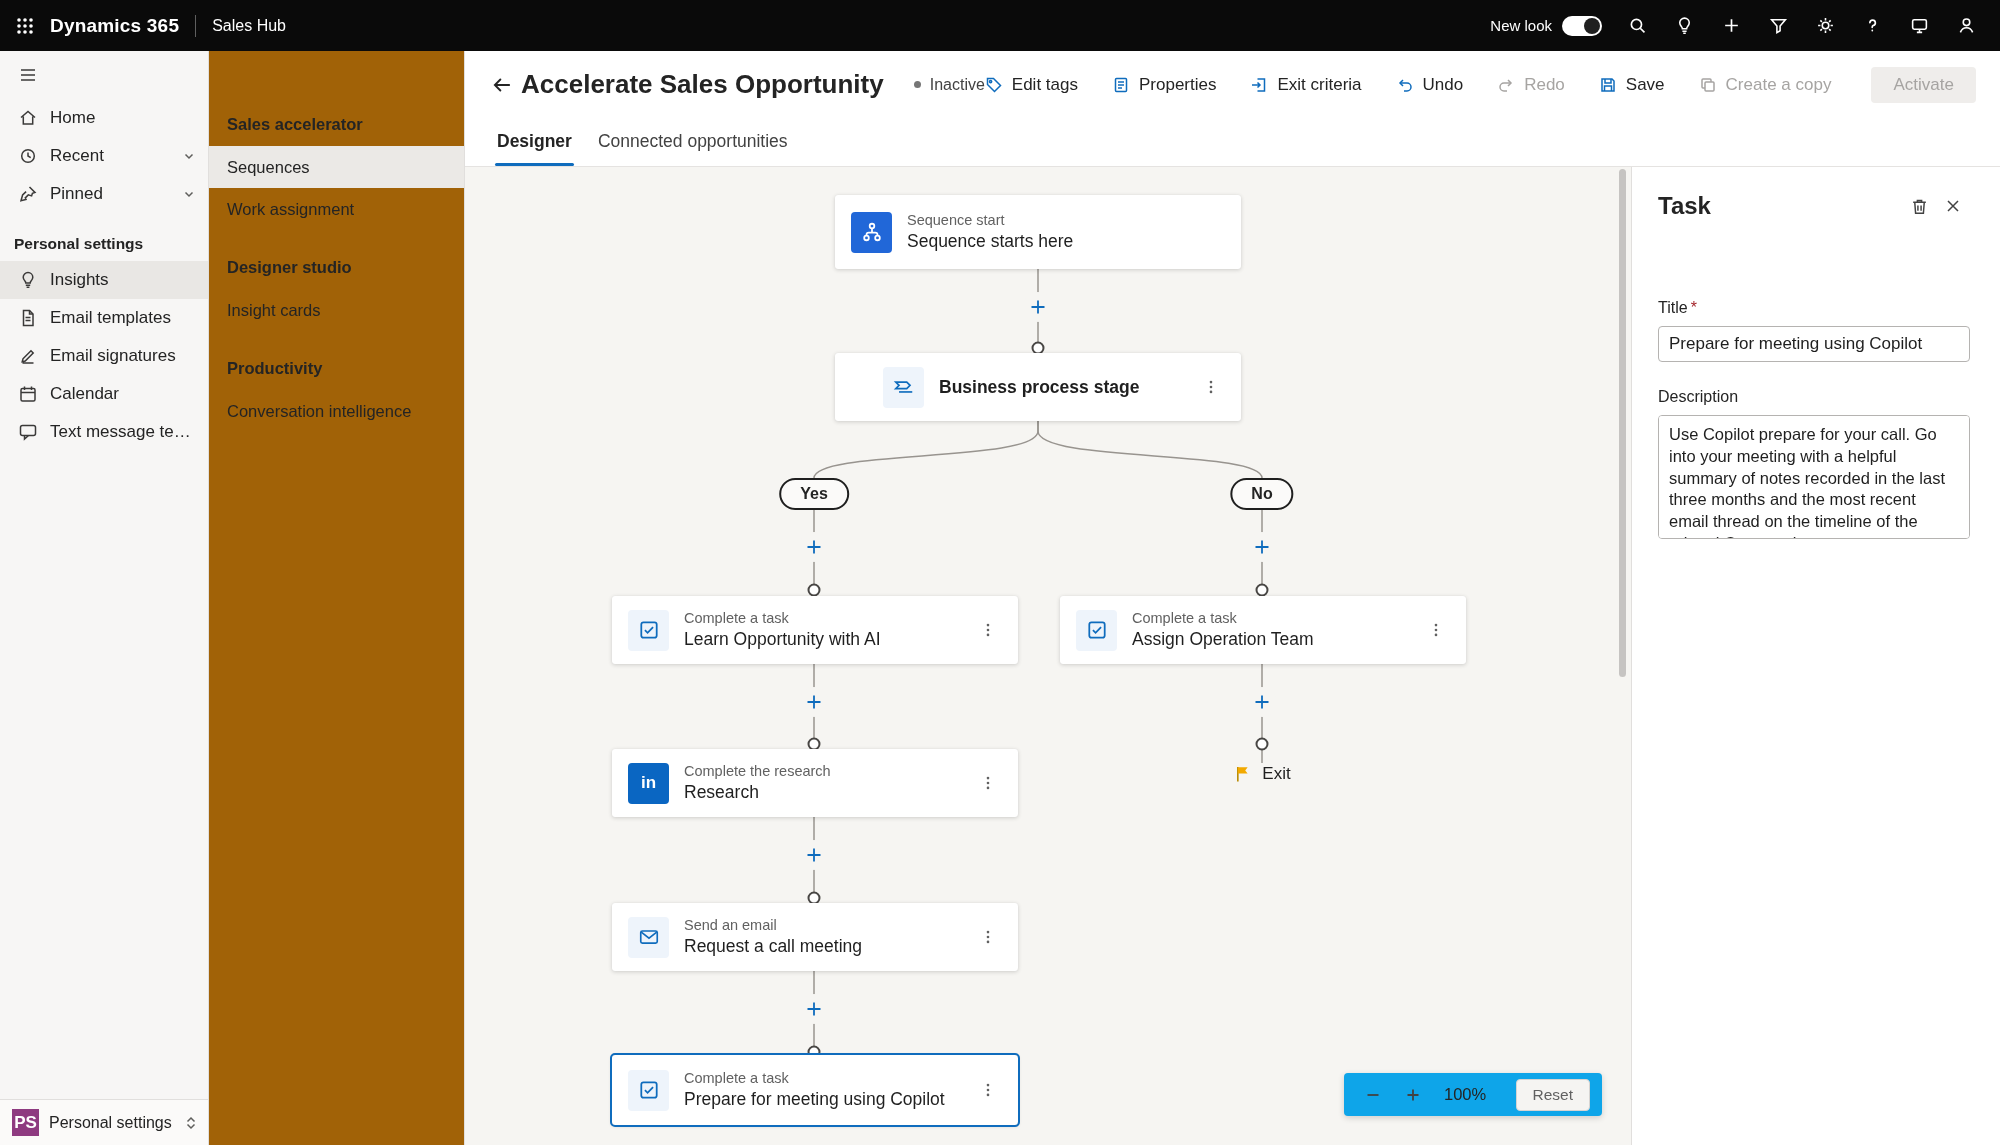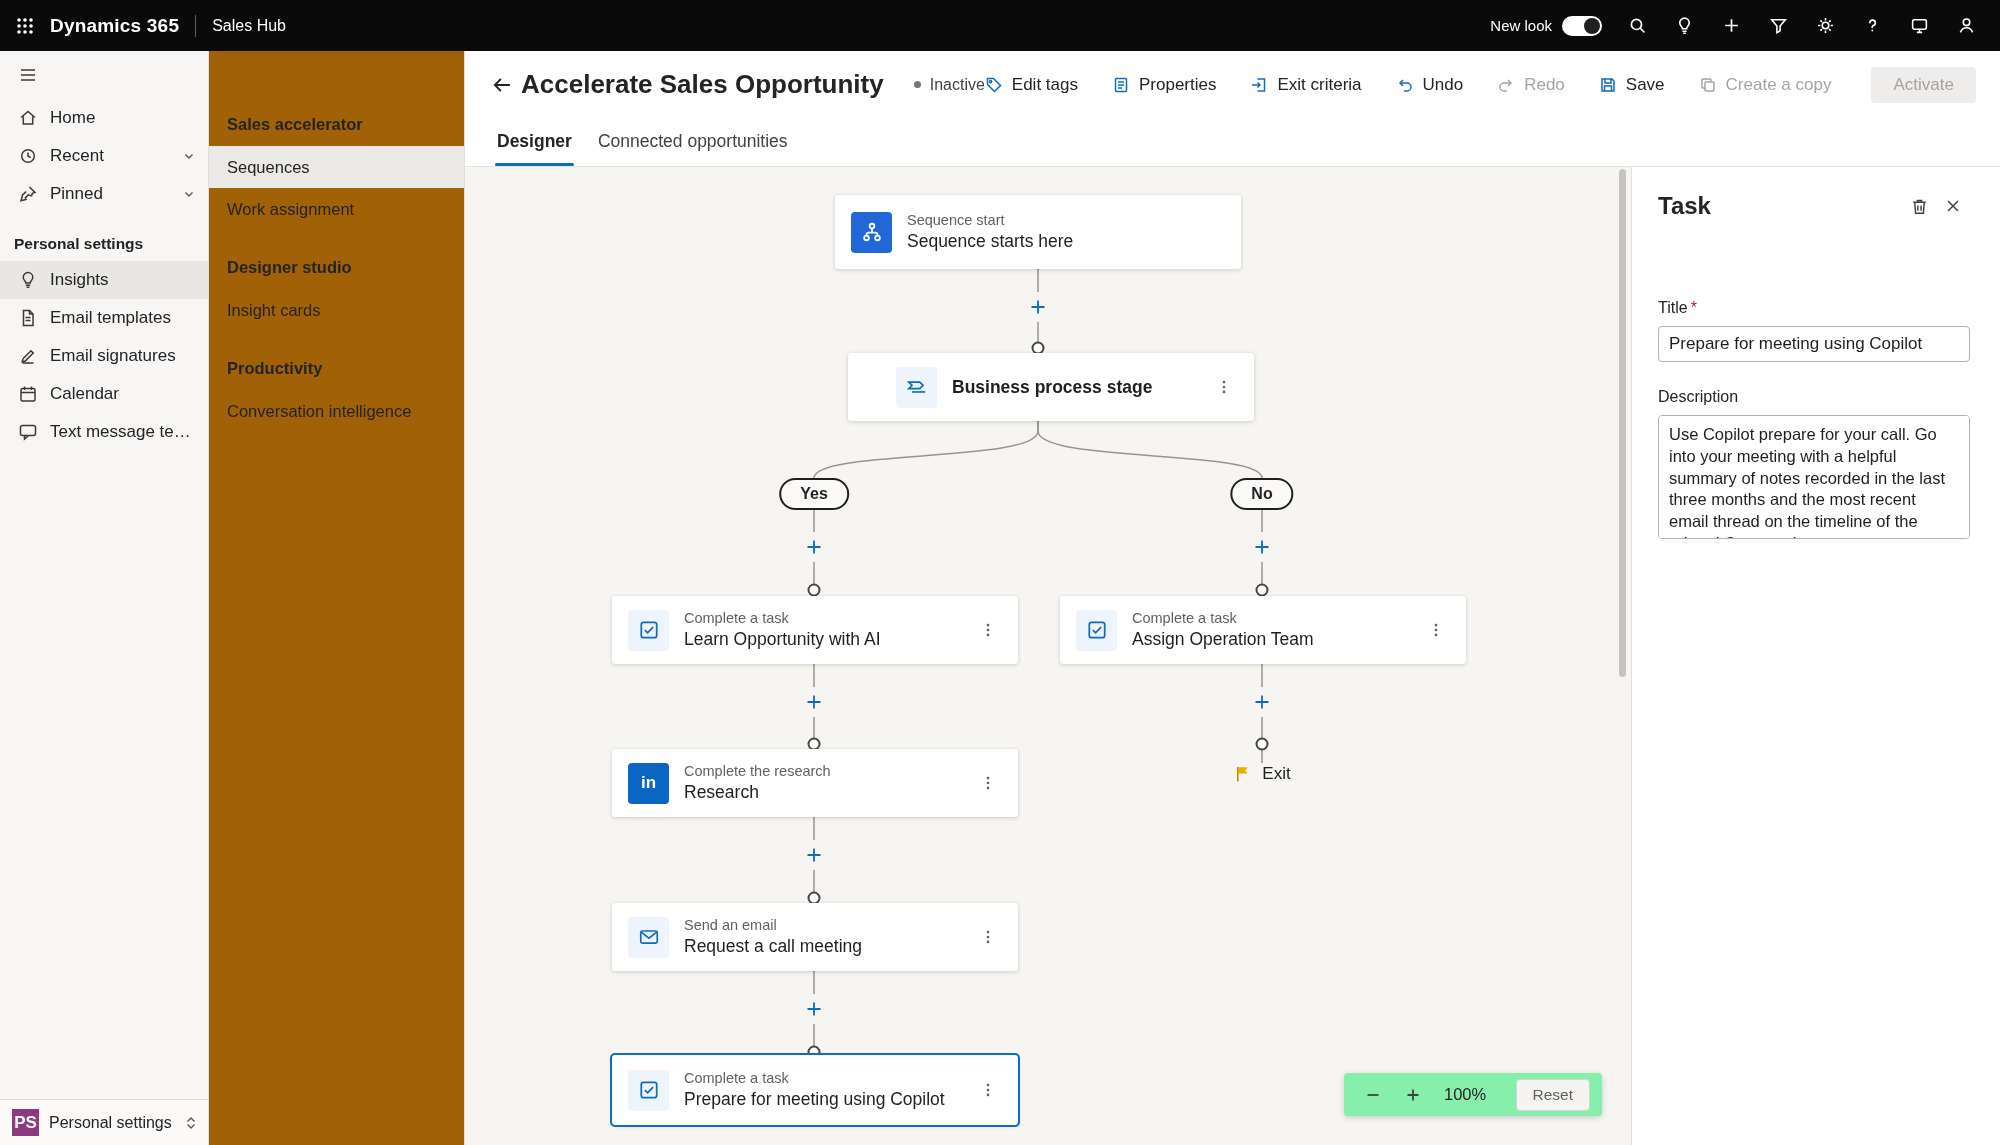--- a/index.html
+++ b/index.html
@@ -86,21 +86,21 @@
   .kebab { margin-left:auto; display:flex; align-items:center; justify-content:center; width:28px; height:28px; cursor:pointer; }
   .plus { position:absolute; transform:translate(-50%,-50%); width:30px; height:30px; border-radius:50%;
           background:#f6f5f2; display:flex; align-items:center; justify-content:center; color:#0f6cbd; cursor:pointer; }
   .port { position:absolute; transform:translate(-50%,-50%); width:13px; height:13px; border-radius:50%;
           background:#fff; border:2px solid #484644; }
   .pill { position:absolute; transform:translateX(-50%); border:2px solid #1f1f1f; border-radius:18px; background:#fbfaf9;
           padding:5px 19px; font-size:16px; font-weight:600; cursor:default; }
   #exit-node { position:absolute; transform:translateX(-50%); display:flex; align-items:center; gap:9px; }
   #exit-node .exit-lbl { font-size:17px; color:#1f1f1f; }
 
-  #zoombar { position:absolute; left:879px; top:906px; width:258px; height:43px; background:#86efac; border-radius:4px;
+  #zoombar { position:absolute; left:879px; top:906px; width:258px; height:43px; background:#0ea5e9; border-radius:4px;
              box-shadow:0 2px 6px rgba(0,0,0,.16); display:flex; align-items:center; padding:0 12px; gap:6px; }
   .zoom-btn { width:34px; height:34px; display:flex; align-items:center; justify-content:center; color:#424242; cursor:pointer; border-radius:4px; }
   #zoom-level { font-size:16.5px; color:#242424; margin:0 8px; }
   #zoom-reset { margin-left:auto; padding:6px 16px; background:#f5f4f2; border:1px solid #d6d4d2; border-radius:4px;
                 font-size:15.5px; color:#616161; font-family:inherit; cursor:pointer; }
   #canvas-scroll-thumb { position:absolute; right:5px; top:2px; width:7px; height:508px; background:#c6c4c2; border-radius:4px; cursor:pointer; }
 
   
   #taskpanel { width:369px; background:#fff; border-left:1px solid #e1dfdd; padding:22px 30px 0 26px; flex-shrink:0; }
   .panel-header { display:flex; align-items:center; }
@@ -427,21 +427,21 @@
             </div>
           </div>
 
           <div class="plus" style="left:573px; top:140px;">
               <svg width="18" height="18" viewBox="0 0 18 18" fill="none" stroke="currentColor" stroke-width="1.8">
                 <path d="M9 2.5v13M2.5 9h13"></path>
               </svg>
             </div>
           <div class="port" style="left:573px; top:181px;"></div>
 
-          <div class="card" style="left:383px; top:186px; width:406px; height:68px;padding-left:48px;">
+          <div class="card" style="left:370px; top:186px; width:406px; height:68px;padding-left:48px;">
             <span class="node-icon light">
               <svg width="22" height="22" viewBox="0 0 20 20" fill="none" stroke="currentColor" stroke-width="1.5">
                   <path d="M2.5 5.5h10l3 3-3 3h-10l3-3z"></path>
                   <path d="M5.5 14.5h12"></path>
                 </svg>
             </span>
             <div class="node-text">
               <span class="node-title bold">Business process stage</span>
             </div>
             <span class="kebab">

